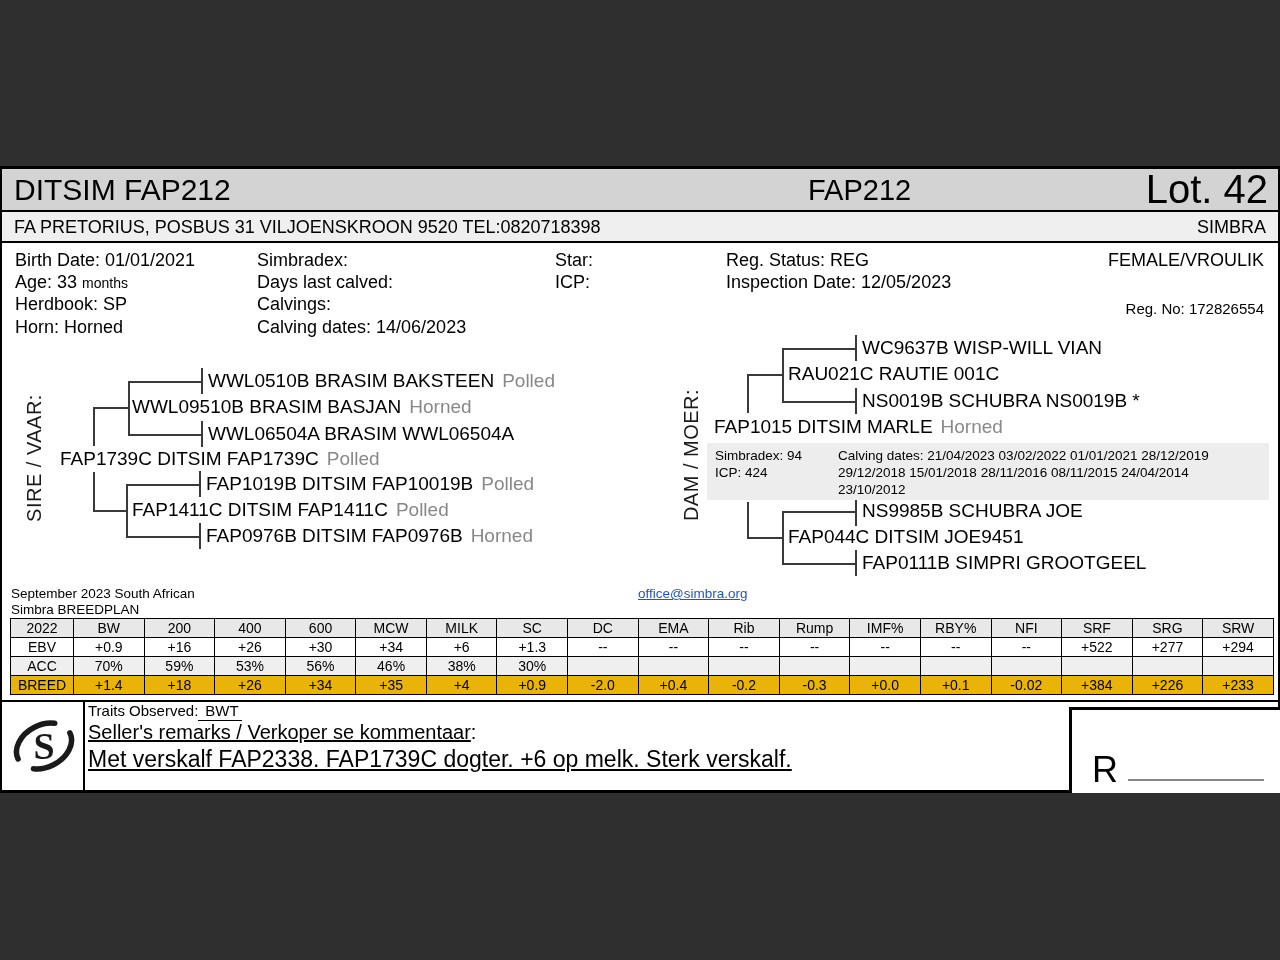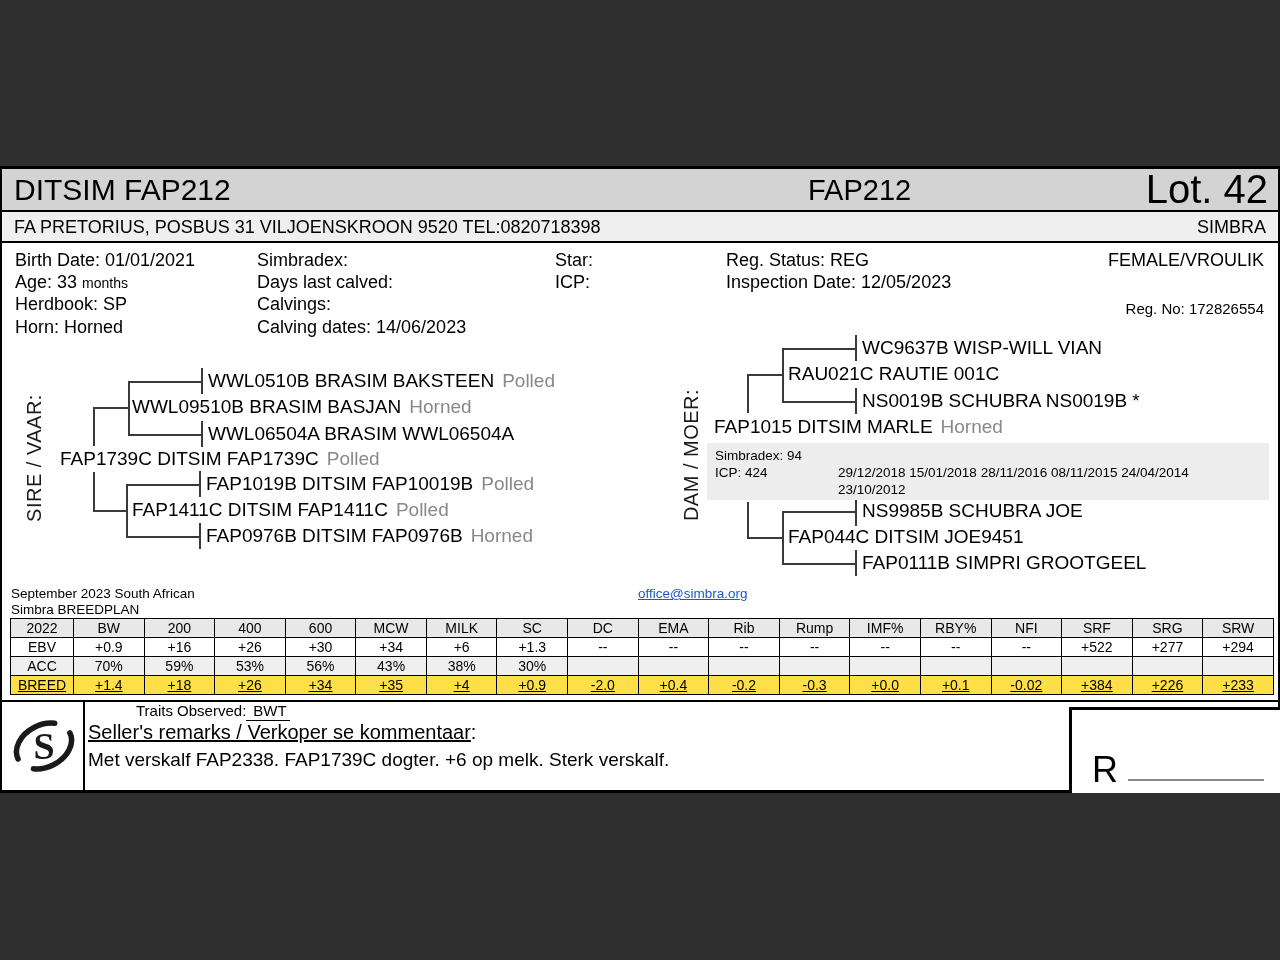--- a/index.html
+++ b/index.html
@@ -40,30 +40,30 @@
   .note { position:absolute; font-size:13.5px; line-height:16px; white-space:nowrap;text-align:right; }
   .email { color:#2255cc; text-decoration:underline; cursor:pointer; }
 
   table.bp { position:absolute; left:8px; top:452px; width:1264px; border-collapse:collapse; table-layout:fixed; }
   table.bp td { border:1px solid #000; height:19px; text-align:center; font-size:14px; padding:0;
                 overflow:hidden; white-space:nowrap; }
   table.bp td:first-child { width:63px; }
   tr.r-hdr td { background:#e8e8e8; }
   tr.r-ebv td { background:#ffffff;margin-top:22px; }
   tr.r-acc td { background:#efefef; }
-  tr.r-breed td { background:#fde047;text-decoration:underline; }
+  tr.r-breed td { background:#eab308; }
 
   .footer-divider { position:absolute; left:0; top:534px; width:100%; border-top:2px solid #000; }
   .footer-vsep { position:absolute; left:81px; top:534px; height:93px; border-left:2px solid #000; }
 
-  .traits { position:absolute; left:86px; top:535px; font-size:15px; height:19px; line-height:19px;margin-left:48px; }
+  .traits { position:absolute; left:86px; top:535px; font-size:15px; height:19px; line-height:19px; }
   .traits-u { border-bottom:1.5px solid #000; padding:0 3px 1px 7px; }
   .remarks-h { position:absolute; left:86px; top:554px; font-size:20px; height:24px; line-height:24px; }
   .remarks-h .u { text-decoration:underline; }
-  .remarks-t { position:absolute; left:86px; top:582px; font-size:19px; height:23px; line-height:23px; }
+  .remarks-t { position:absolute; left:86px; top:582px; font-size:23px; height:23px; line-height:23px;text-decoration:underline; }
 
   .price-box { position:absolute; left:1067px; top:541px; width:211px; height:86px; background:#fff;
                border-left:3px solid #000; border-top:3px solid #000; }
   .price-r { position:absolute; left:20px; bottom:2px; font-size:36px; }
   .price-line { position:absolute; left:56px; bottom:12px; width:136px; border-bottom:2px solid #888; }
 
   .logo { position:absolute; left:8px; top:546px; }
 </style>
 </head>
 <body>
@@ -145,20 +145,21 @@
   <div class="pnode" style="left:786px; top:197px"><span>RAU021C RAUTIE 001C</span><span class="tag"></span></div>
   <div class="pnode" style="left:860px; top:224px"><span>NS0019B SCHUBRA NS0019B *</span><span class="tag"></span></div>
   <div class="pnode" style="left:712px; top:250px"><span>FAP1015 DITSIM MARLE</span><span class="tag">Horned</span></div>
   <div class="pnode" style="left:860px; top:334px"><span>NS9985B SCHUBRA JOE</span><span class="tag"></span></div>
   <div class="pnode" style="left:786px; top:360px"><span>FAP044C DITSIM JOE9451</span><span class="tag"></span></div>
   <div class="pnode" style="left:860px; top:386px"><span>FAP0111B SIMPRI GROOTGEEL</span><span class="tag"></span></div>
 
   <div class="daminfo">
     <span style="left:8px; top:4px">Simbradex: 94</span>
     <span style="left:8px; top:21px">ICP: 424</span>
+    <span style="left:131px; top:4px">Calving dates: 21/04/2023  03/02/2022  01/01/2021  28/12/2019</span>
     <span style="left:131px; top:21px">29/12/2018  15/01/2018  28/11/2016  08/11/2015  24/04/2014</span>
     <span style="left:131px; top:38px">23/10/2012</span>
   </div>
 
   <div class="note" style="left:9px; top:420px">September 2023 South African</div>
   <div class="note" style="left:9px; top:436px">Simbra BREEDPLAN</div>
   <div class="note email" style="left:636px; top:420px">office@simbra.org</div>
 
   <table class="bp">
       <tbody>
@@ -201,21 +202,21 @@
           <td>+522</td>
           <td>+277</td>
           <td>+294</td>
         </tr>
         <tr class="r-acc">
           <td>ACC</td>
           <td>70%</td>
           <td>59%</td>
           <td>53%</td>
           <td>56%</td>
-          <td>43%</td>
+          <td>46%</td>
           <td>38%</td>
           <td>30%</td>
           <td></td>
           <td></td>
           <td></td>
           <td></td>
           <td></td>
           <td></td>
           <td></td>
           <td></td>

